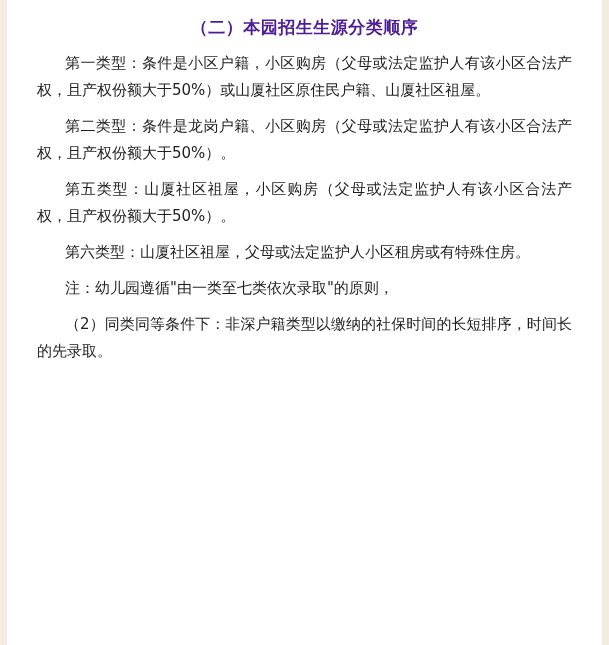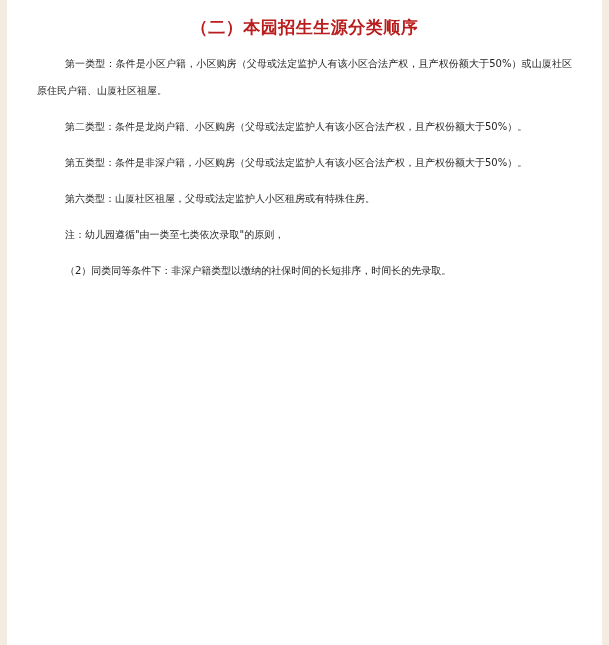--- a/index.html
+++ b/index.html
@@ -42,45 +42,45 @@
     top: 0;
     width: 595px;
     height: 645px;
     padding: 10px 30px 0 30px;
     box-sizing: border-box;
   }
   .doc-title {
     text-align: center;
     font-size: 17px;
     font-weight: bold;
-    color: #b91c1c;
+    color: #4c1d95;
     letter-spacing: 0.5px;
     margin: 4px 0 10px 0;
     line-height: 26px;
   }
   .para {
-    font-size: 10px;
+    font-size: 15px;
     color: #1f1f1f;
     line-height: 27px;
     text-align: justify;
     text-justify: inter-ideograph;
     margin: 0 0 9px 0;
     text-indent: 28px;
   }
 </style>
 </head>
 <body>
 
 <div class="page">
   <div class="edge-left"></div>
   <div class="edge-right"></div>
 
   <div class="content">
     <div class="doc-title">（二）本园招生生源分类顺序</div>
 
     <p class="para">第一类型：条件是小区户籍，小区购房（父母或法定监护人有该小区合法产权，且产权份额大于50%）或山厦社区原住民户籍、山厦社区祖屋。</p>
     <p class="para">第二类型：条件是龙岗户籍、小区购房（父母或法定监护人有该小区合法产权，且产权份额大于50%）。</p>
-    <p class="para">第五类型：条件是非深户籍，小区购房（父母或法定监护人有该小区合法产权，且产权份额大于50%）。</p>
+    <p class="para">第五类型：山厦社区祖屋，小区购房（父母或法定监护人有该小区合法产权，且产权份额大于50%）。</p>
     <p class="para">第六类型：山厦社区祖屋，父母或法定监护人小区租房或有特殊住房。</p>
     <p class="para">注：幼儿园遵循"由一类至七类依次录取"的原则，</p>
     <p class="para">（2）同类同等条件下：非深户籍类型以缴纳的社保时间的长短排序，时间长的先录取。</p>
   </div>
 </div>
 
 </body></html>

